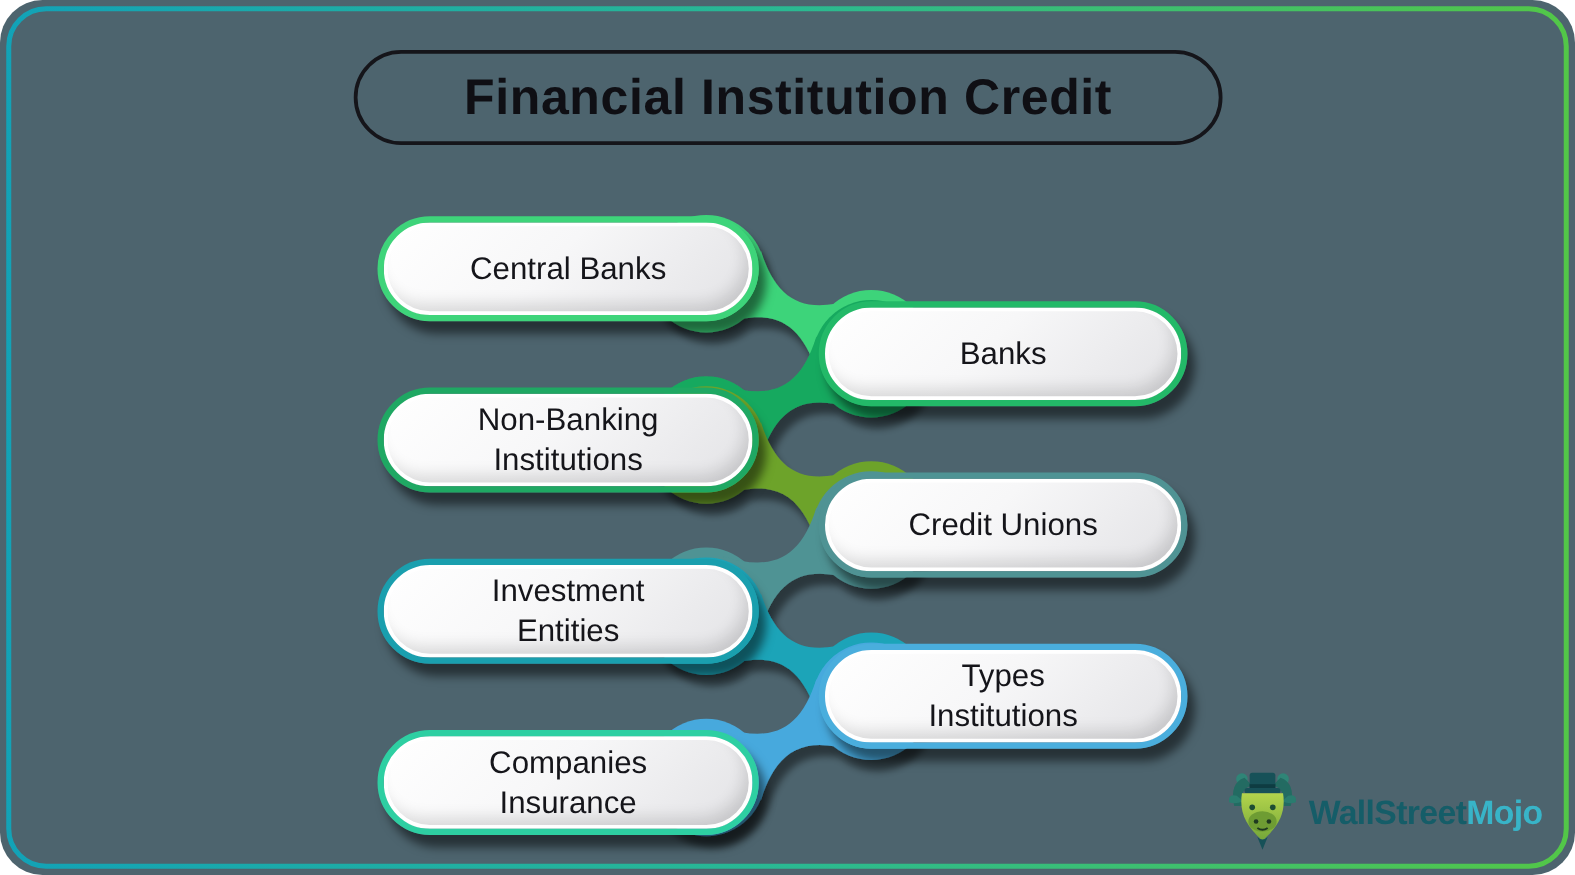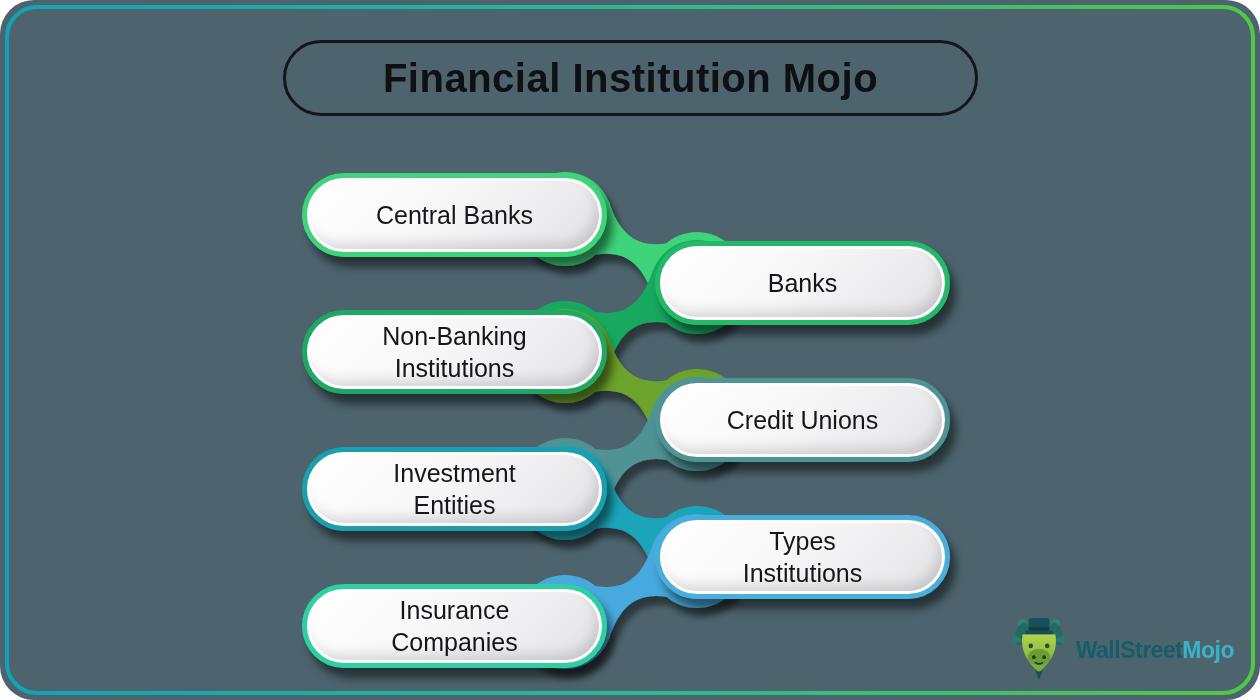--- a/index.html
+++ b/index.html
@@ -11,40 +11,40 @@
     border:3px solid #15151a;border-radius:40px;box-sizing:border-box;
     display:flex;align-items:center;justify-content:center;}
   .title-pill span{font-size:40px;font-weight:700;color:#0f0f14;letter-spacing:.5px;white-space:nowrap;}
   .pill{position:absolute;z-index:2;box-sizing:border-box;height:84px;border-radius:60px;
     border:5px solid #3ed47a;
     background:linear-gradient(135deg,#ffffff 0%,#f7f7f8 45%,#e2e2e5 100%);
     box-shadow:6px 10px 8px rgba(0,0,0,.5), inset 0 0 0 3px #ffffff, inset -6px -9px 12px rgba(0,0,0,.13);
     display:flex;flex-direction:column;align-items:center;justify-content:center;}
   .pill .line{font-size:25px;font-weight:400;line-height:32px;color:#15151a;white-space:nowrap;}
   .logo{position:absolute;right:26px;bottom:14px;z-index:3;display:flex;align-items:center;gap:4px;}
-  .logo-text{font-size:23px;font-weight:700;letter-spacing:-.5px;white-space:nowrap;}
+  .logo-text{font-size:27px;font-weight:700;letter-spacing:-.5px;white-space:nowrap;}
 </style>
 </head>
 <body style="background: rgb(255, 255, 255);">
 
 <div class="canvas" id="canvas" style="background: rgb(77, 100, 110);">
 
   <svg class="frame-svg" width="1260" height="700" viewBox="0 0 1260 700">
     <defs>
       <linearGradient id="frameGrad" x1="0" y1="0" x2="1260" y2="0" gradientUnits="userSpaceOnUse">
         <stop id="fg1" offset="0" stop-color="#12a2b7"></stop>
         <stop id="fg2" offset="0.5" stop-color="#2ab992"></stop>
         <stop id="fg3" offset="1" stop-color="#53c747"></stop>
       </linearGradient>
     </defs>
     <rect x="7" y="7" width="1246" height="686" rx="30" fill="none" stroke="url(#frameGrad)" stroke-width="4"></rect>
   </svg>
 
   <div class="title-pill">
-    <span>Financial Institution Mojo</span>
+    <span>Financial Institution Credit</span>
   </div>
 
   <svg class="connectors" id="connectors" width="1260" height="700" viewBox="0 0 1260 700">
     <defs>
       <filter id="connShadow" x="-30%" y="-30%" width="160%" height="160%">
         <feDropShadow dx="5" dy="9" stdDeviation="3" flood-color="#000000" flood-opacity="0.45"></feDropShadow>
       </filter>
     </defs>
     <g id="connGroup" filter="url(#connShadow)">
         <g fill="#3ed47a">
@@ -96,22 +96,22 @@
       </div>
       <div class="pill" style="top: 447px; left: 302px; width: 305px; border-color: rgb(26, 159, 174);">
         <div class="line">Investment</div>
         <div class="line">Entities</div>
       </div>
       <div class="pill" style="top: 515px; left: 655px; width: 295px; border-color: rgb(74, 174, 221);">
         <div class="line">Types</div>
         <div class="line">Institutions</div>
       </div>
       <div class="pill" style="top: 584px; left: 302px; width: 305px; border-color: rgb(46, 207, 162);">
+        <div class="line">Companies</div>
         <div class="line">Insurance</div>
-        <div class="line">Companies</div>
       </div>
     </div>
 
   <div class="logo">
     <svg width="66" height="72" viewBox="0 0 64 70">
       <defs>
         <linearGradient id="faceGrad" x1="0" y1="0" x2="0" y2="1">
           <stop offset="0" stop-color="#b3d44c"></stop>
           <stop offset="1" stop-color="#74a639"></stop>
         </linearGradient>

